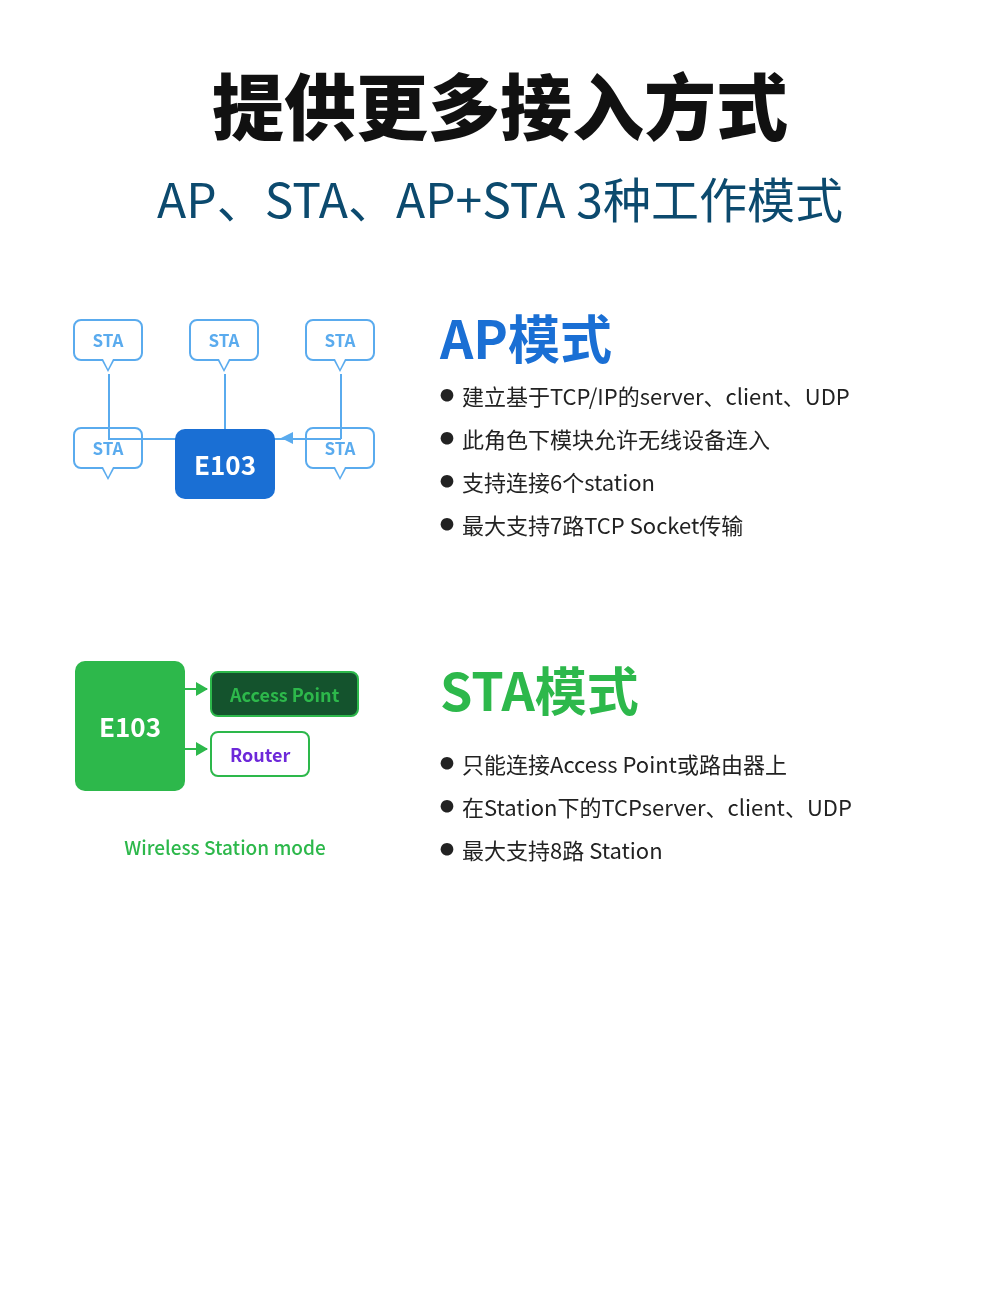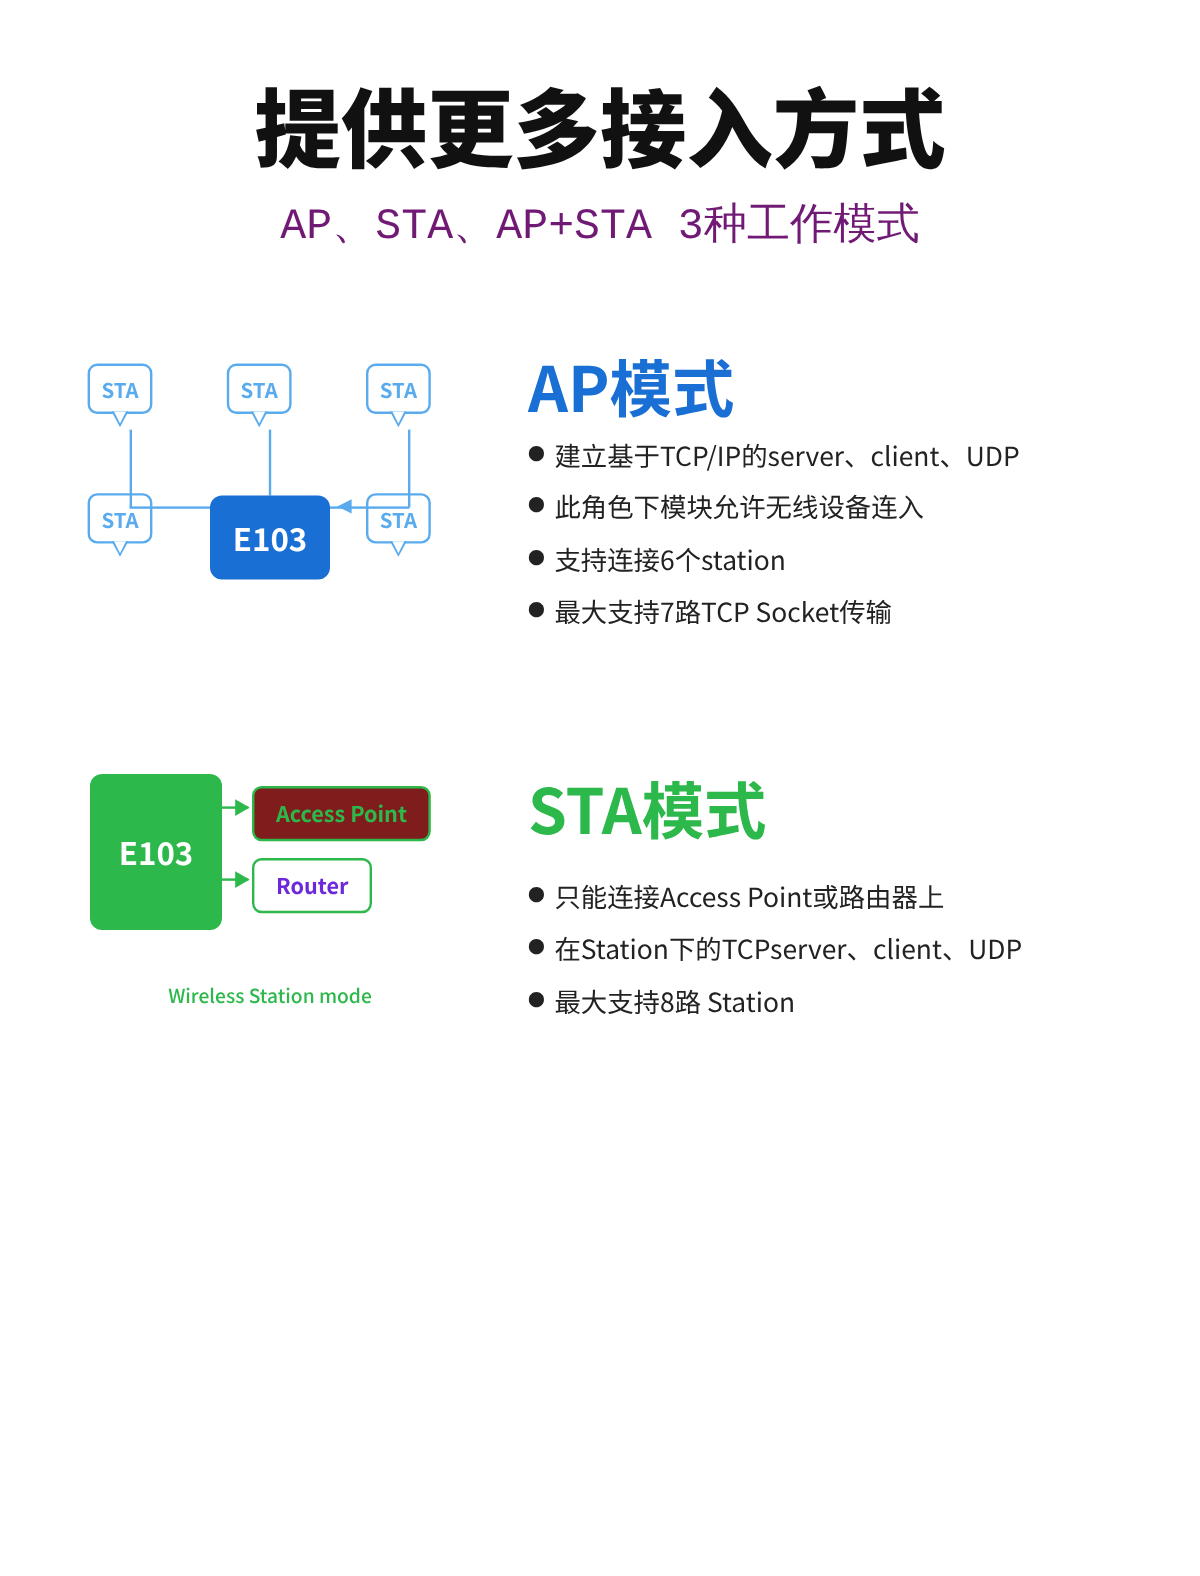--- a/index.html
+++ b/index.html
@@ -22,25 +22,24 @@
       margin-bottom: 60px;
     }
     .main-title {
       font-size: 72px;
       font-weight: 900;
       color: #111;
       line-height: 1.2;
       margin-bottom: 20px;
     }
     .sub-title {
-      font-size: 36px;
+      font-size: 48px;
       font-weight: 400;
-      color: #701a75;
+      color: #0c4a6e;
       line-height: 1.3;
-      font-family: Liberation Mono, monospace;
     }
 
     
     .section-row {
       display: flex;
       flex-direction: row;
       align-items: flex-start;
       gap: 40px;
       margin-bottom: 60px;
     }
@@ -145,21 +144,21 @@
       height: 130px;
       display: flex;
       align-items: center;
       justify-content: center;
       top: 20px;
       left: 20px;
     }
 
     .access-point-box {
       position: absolute;
-      background: #7f1d1d;
+      background: #14532d;
       border: 2.5px solid #2db84b;
       border-radius: 8px;
       color: #2db84b;
       font-size: 18px;
       font-weight: 700;
       padding: 8px 18px;
       top: 30px;
       left: 155px;
     }
 
@@ -209,35 +208,35 @@
       position: absolute;
       right: -1px;
       top: -6px;
       width: 0; height: 0;
       border-top: 7px solid transparent;
       border-bottom: 7px solid transparent;
       border-left: 12px solid #2db84b;
     }
 
     .diagram-label-sta {
-      font-size: 16px;
+      font-size: 19px;
       color: #2db84b;
       font-weight: 500;
     }
 
     
     .sta-bubble {
       position: absolute;
       background: #fff;
       border: 2.5px solid #5aabee;
       border-radius: 8px;
       color: #5aabee;
       font-size: 17px;
       font-weight: 700;
-      width: 54px;
+      width: 70px;
       height: 42px;
       display: flex;
       align-items: center;
       justify-content: center;
     }
     .sta-bubble::after {
       content: '';
       position: absolute;
       bottom: -13px;
       left: 50%;

